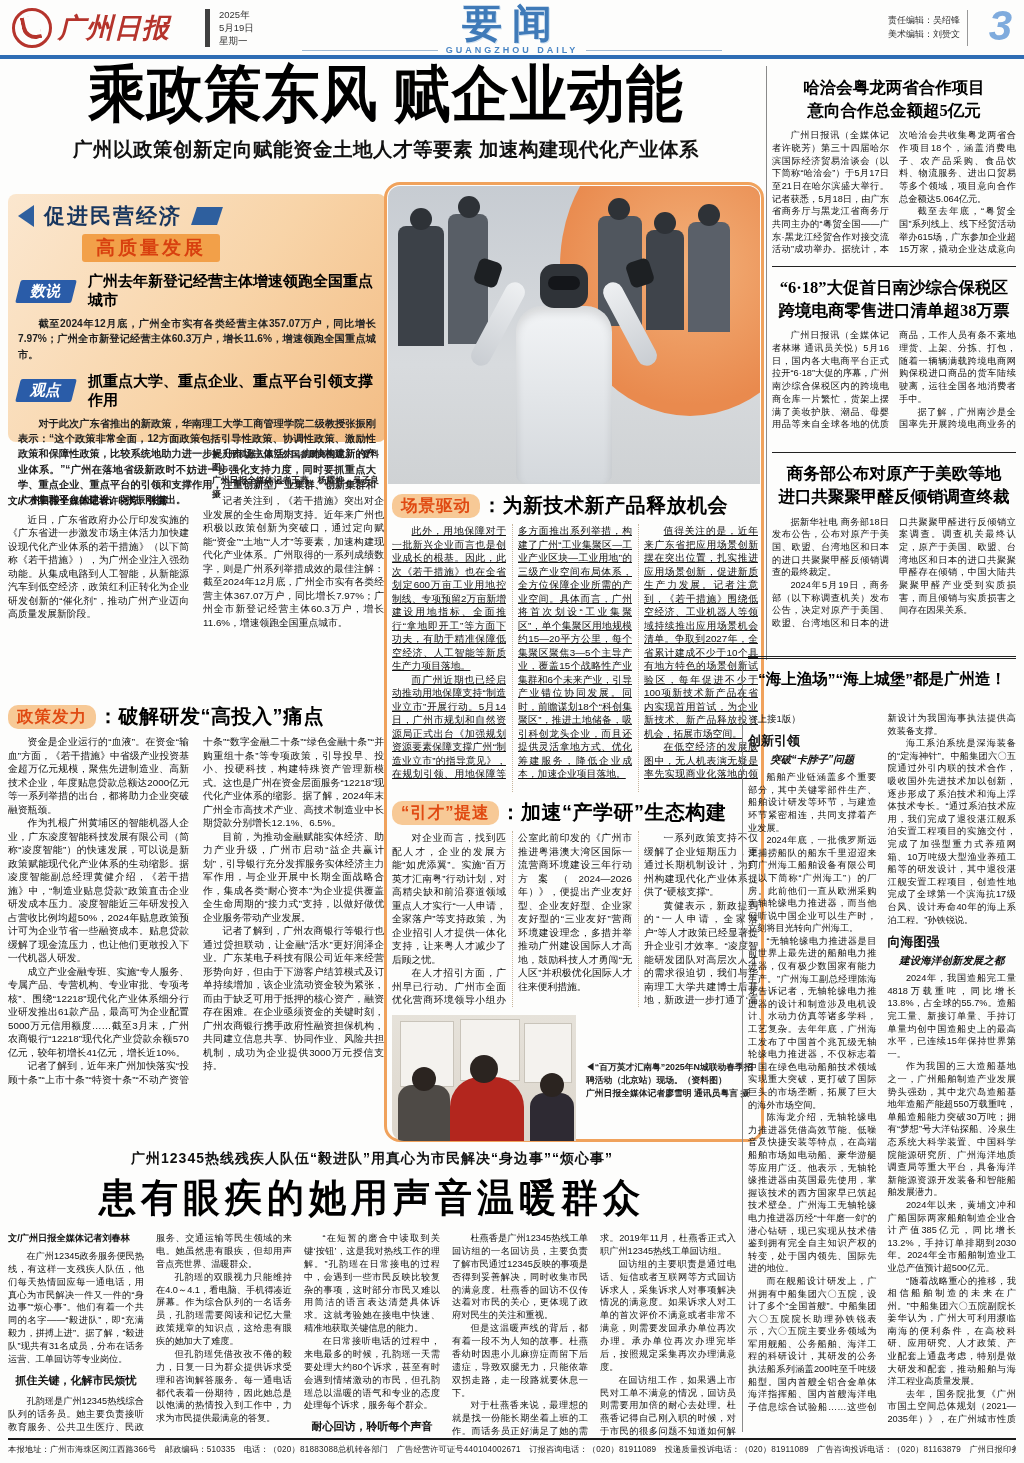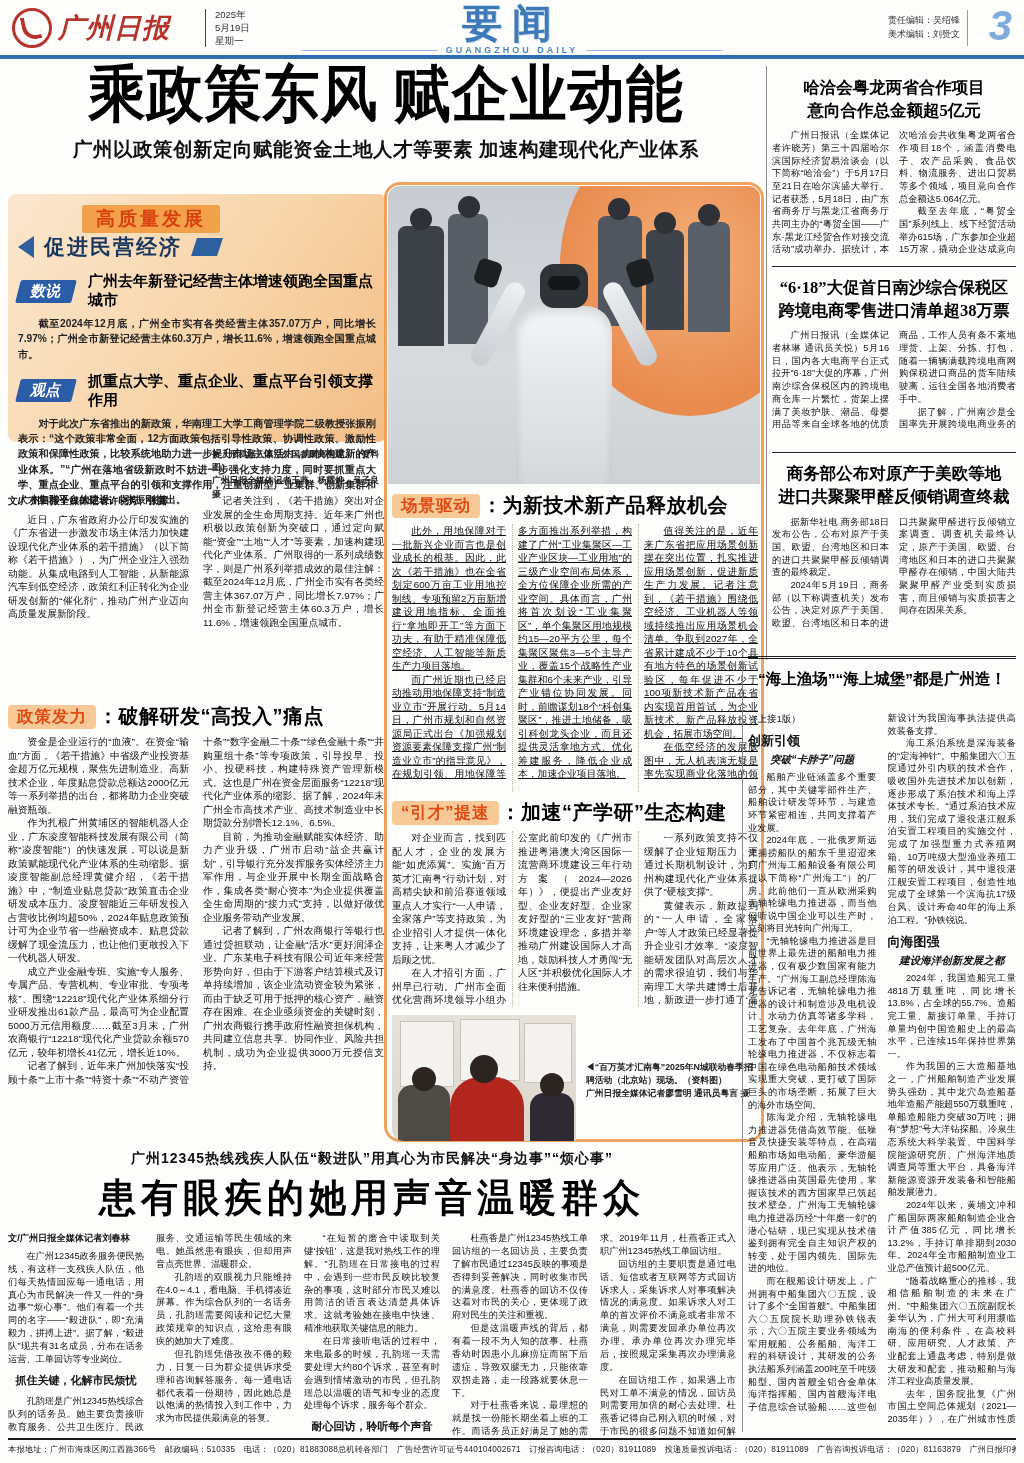--- a/index.html
+++ b/index.html
@@ -6,21 +6,21 @@
   .page{position:relative;width:1024px;height:1463px;background:#fdfdfc;overflow:hidden;
         font-family:"Liberation Sans",sans-serif;color:#111;}
   
   .hdr{position:absolute;left:0;top:0;width:100%;height:55px;}
   .logo-wrap{position:absolute;left:12px;top:8px;display:flex;align-items:center;}
   .logo-emblem{width:34px;height:34px;border:3px solid #b5342c;border-radius:50%;position:relative;}
   .logo-emblem::after{content:"";position:absolute;left:7px;top:5px;width:14px;height:20px;
         border-left:4px solid #b5342c;border-bottom:4px solid #b5342c;border-radius:0 0 0 14px;transform:rotate(-12deg);}
   .logo-name{font-size:27px;font-weight:900;font-style:italic;color:#b5342c;margin-left:6px;
         font-family:"Liberation Serif",serif;letter-spacing:1px;}
-  .date-block{position:absolute;left:205px;top:9px;border-left:1px solid #404040;padding-left:9px;
+  .date-block{position:absolute;left:205px;top:9px;border-left:5px solid #404040;padding-left:9px;
         font-size:9.5px;line-height:1.35;color:#333;}
   .section-center{position:absolute;left:50%;top:3px;transform:translateX(-50%);width:420px;text-align:center;}
   .section-title{font-size:40px;font-weight:900;color:#3f7ab8;letter-spacing:10px;line-height:1.0;
         text-shadow:1px 1px 0 #cfe0f0;}
   .section-sub{display:flex;align-items:center;margin-top:2px;justify-content:flex-end;}
   .section-sub .ln{flex:1;height:1px;background:#9db8d2;}
   .section-en{font-size:9px;color:#4a86c5;letter-spacing:3px;padding:0 8px;font-weight:700;}
   .editors{position:absolute;right:64px;top:13px;font-size:9px;color:#333;line-height:1.6;text-align:left;}
   .ed-divider{position:absolute;right:56px;top:10px;width:1px;height:36px;background:#999;}
   .page-no{position:absolute;right:12px;top:2px;font-size:42px;font-weight:900;font-style:italic;color:#7fabdd;}
@@ -75,21 +75,21 @@
   .jtext{font-size:9.8px;line-height:1.38;text-align:justify;color:#111;}
   .jtext .p{margin:0;text-indent:2em;}
   .jtext .byline{font-weight:700;text-indent:0;margin-bottom:5px;}
   .cols2{column-count:2;column-gap:14px;overflow:hidden;}
   .cols3{column-count:3;column-gap:12px;column-rule:1px dotted #c6b49a;overflow:hidden;}
   .cols5{column-count:5;column-gap:12px;overflow:hidden;}
   .left-text{position:absolute;left:8px;top:494px;width:376px;}
   .lt1{height:202px;}
   .lt2{height:408px;}
   .sec-head{display:flex;align-items:center;margin:7px 0 5px;}
-  .sec-tag{background:#f7c996;color:#e04a12;font-size:16.5px;font-weight:900;padding:1px 9px;border-radius:4px;
+  .sec-tag{background:#f7c996;color:#e04a12;font-size:16.5px;font-weight:900;padding:1px 9px;border-radius:10px;
         letter-spacing:1px;white-space:nowrap;}
   .sec-title{font-size:20px;font-weight:900;color:#000;margin-left:2px;letter-spacing:0.5px;}
   .mid{position:absolute;left:392px;top:492px;width:366px;}
   .mt1{height:268px;text-decoration:underline;}
   .mt2{height:176px;}
   .photo-row{display:flex;margin-top:8px;}
   .photo-fair{width:184px;height:126px;border-radius:0 0 0 12px;overflow:hidden;position:relative;
         background:linear-gradient(#e6e2da 0%,#dcd6cc 100%);flex:none;}
   .pf-poster{position:absolute;background:#f4f2ee;border:1px solid #c9c4ba;}
   .pf-head{position:absolute;background:#2b2420;border-radius:50%;}
@@ -155,22 +155,22 @@
     <div class="page-no">3</div>
   </div>
   <div class="hdr-rule"></div>
 
   <div class="lead-head">
     <div class="lead-h1">乘政策东风 赋企业动能</div>
     <div class="lead-dek">广州以政策创新定向赋能资金土地人才等要素 加速构建现代化产业体系</div>
   </div>
 
   <div class="promo">
+    <div><span class="badge1">促进民营经济</span></div>
     <div><span class="badge2">高质量发展</span></div>
-    <div><span class="badge1">促进民营经济</span></div>
     <div class="stat-row">
       <span class="stat-label">数说</span>
       <span class="stat-title">广州去年新登记经营主体增速领跑全国重点城市</span>
     </div>
     <div class="panel-body">截至2024年12月底，广州全市实有各类经营主体357.07万户，同比增长7.97%；广州全市新登记经营主体60.3万户，增长11.6%，增速领跑全国重点城市。</div>
     <div class="stat-row">
       <span class="stat-label">观点</span>
       <span class="stat-title">抓重点大学、重点企业、重点平台引领支撑作用</span>
     </div>
     <div class="panel-body">对于此次广东省推出的新政策，华南理工大学工商管理学院二级教授张振刚表示：“这个政策非常全面，12方面政策包括引导性政策、协调性政策、激励性政策和保障性政策，比较系统地助力进一步提升市场主体活力，加快构建新的产业体系。”“广州在落地省级新政时不妨进一步强化支持力度，同时要抓重点大学、重点企业、重点平台的引领和支撑作用，注重创新型产业集群、创新集群和人才集群平台的建设。”张振刚指出。</div>

